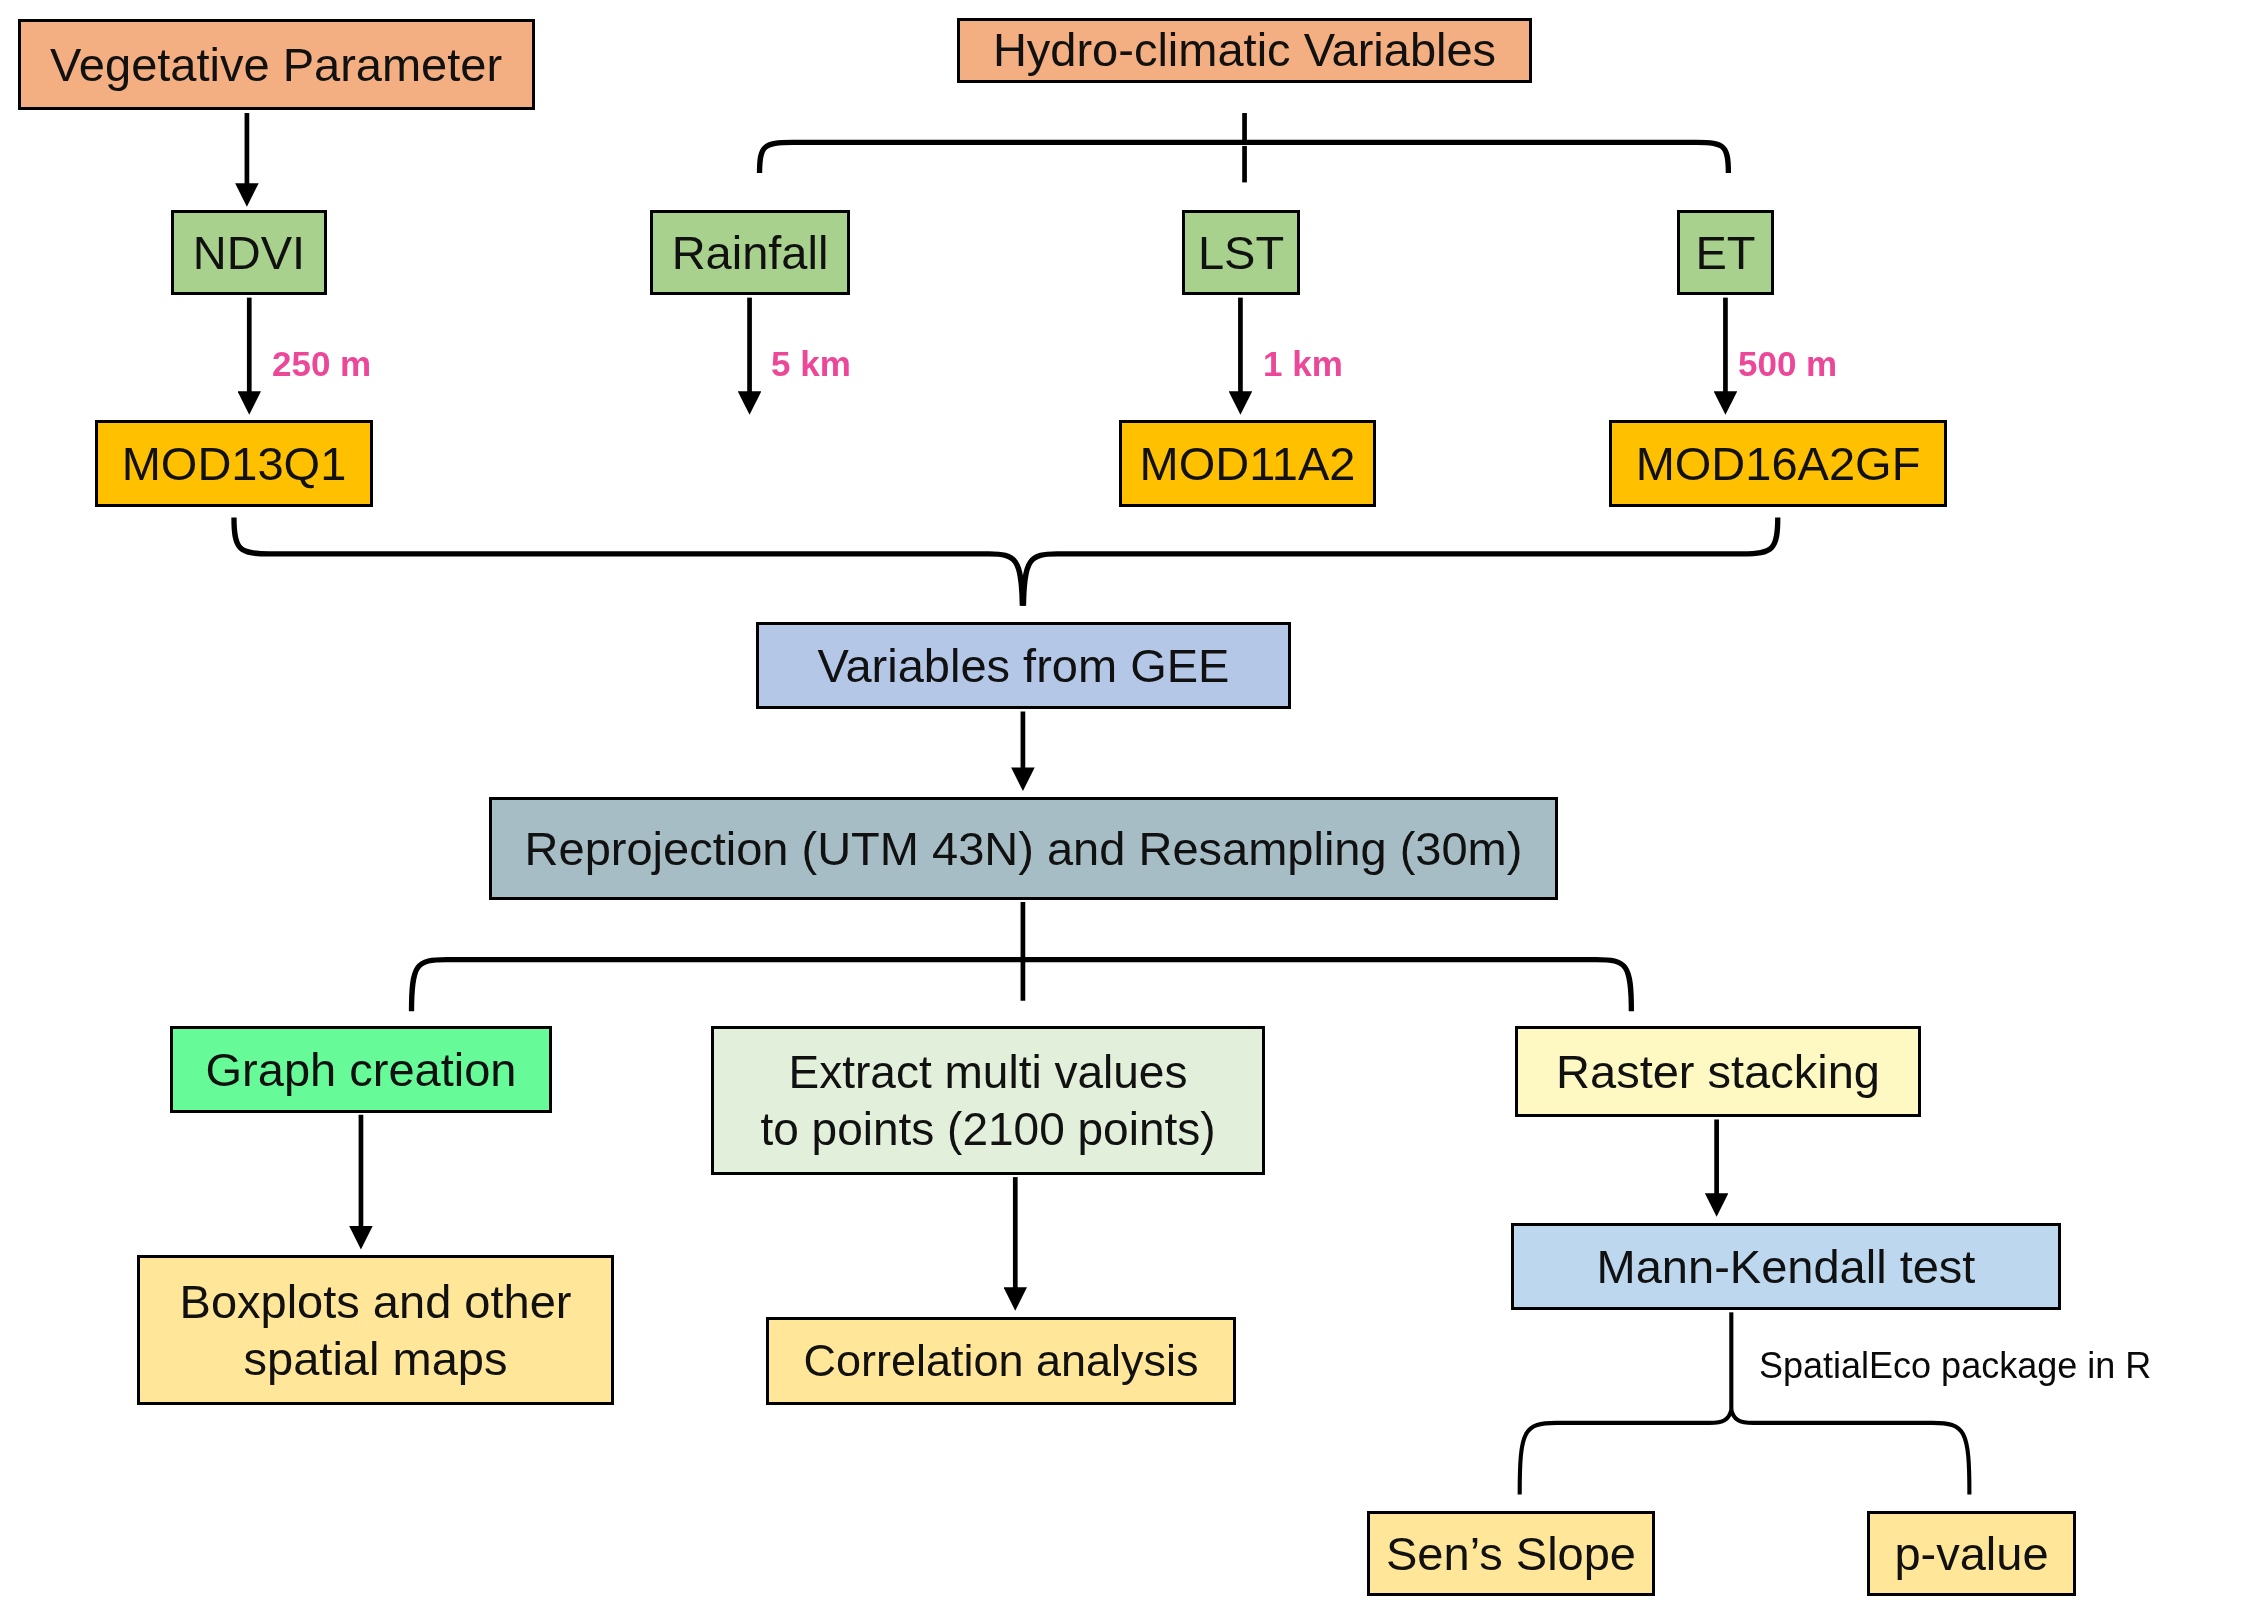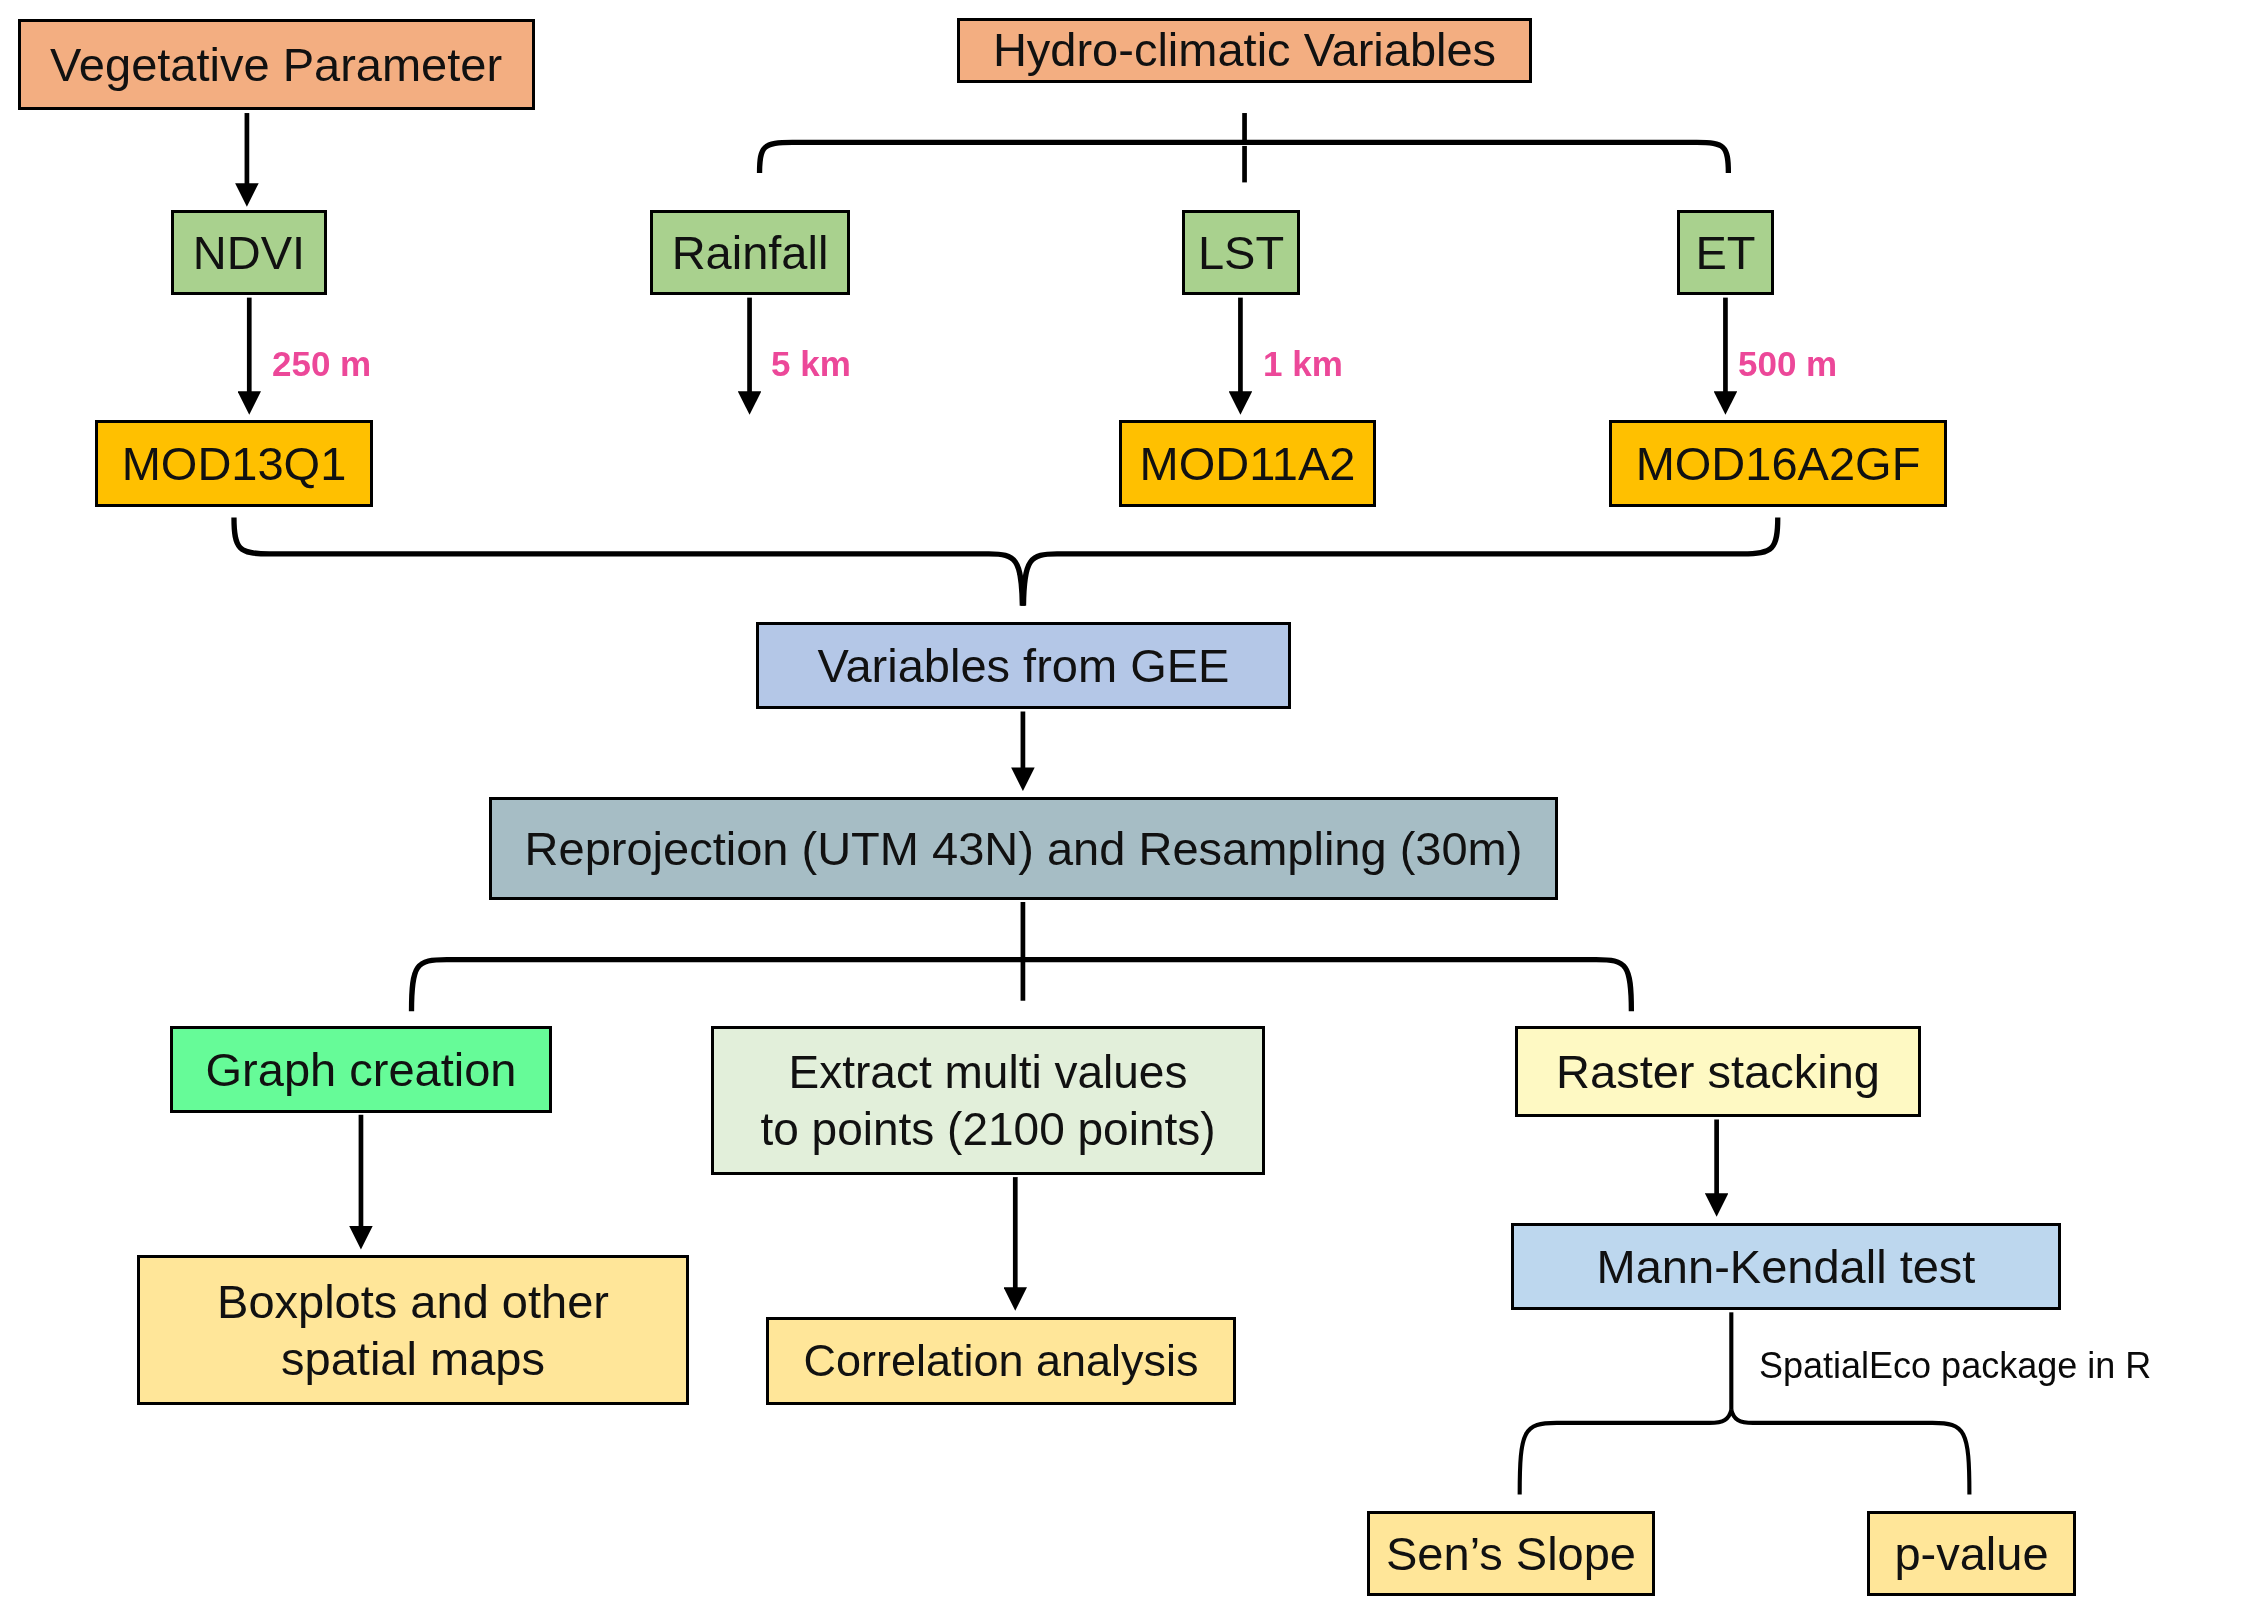--- a/index.html
+++ b/index.html
@@ -28,21 +28,21 @@
   #n-et       {left:1677px;top:210px; width:97px; height:85px;background:#A9D18E;}
   #n-mod13q1  {left:95px; top:420px; width:278px; height:87px;background:#FFC000;}
   #n-chirps   {left:654px;top:420px; width:196px; height:87px;background:#FFC000;}
   #n-mod11a2  {left:1119px;top:420px; width:257px; height:87px;background:#FFC000;}
   #n-mod16a2gf{left:1609px;top:420px; width:338px; height:87px;background:#FFC000;}
   #n-gee      {left:756px;top:622px;width:535px; height:87px;background:#B4C7E7;}
   #n-reproj   {left:489px; top:797px;width:1069px;height:103px;background:#A6BDC5;}
   #n-graph    {left:170px; top:1026px;width:382px; height:87px;background:#66FB98;}
   #n-extract  {left:711px;top:1026px;width:554px; height:149px;background:#E2EFDA;font-size:46px;}
   #n-raster   {left:1515px;top:1026px;width:406px; height:91px;background:#fef9c3;}
-  #n-boxplots {left:137px; top:1255px;width:552px; height:150px;background:#FFE699;}
+  #n-boxplots {left:137px; top:1255px;width:477px; height:150px;background:#FFE699;}
   #n-corr     {left:766px;top:1317px;width:470px; height:88px;background:#FFE699;font-size:45px;}
   #n-mk       {left:1511px;top:1223px;width:550px; height:87px;background:#BDD7EE;}
   #n-sens     {left:1367px;top:1511px;width:288px; height:85px;background:#FFE699;}
   #n-pvalue   {left:1867px;top:1511px;width:209px; height:85px;background:#FFE699;}
   
   #lab-ndvi    {left:272px; top:344px;}
   #lab-rainfall{left:771px;top:344px;}
   #lab-lst     {left:1263px;top:344px;}
   #lab-et      {left:1738px;top:344px;}
   #lab-spatialeco{left:1759px;top:1345px;}

